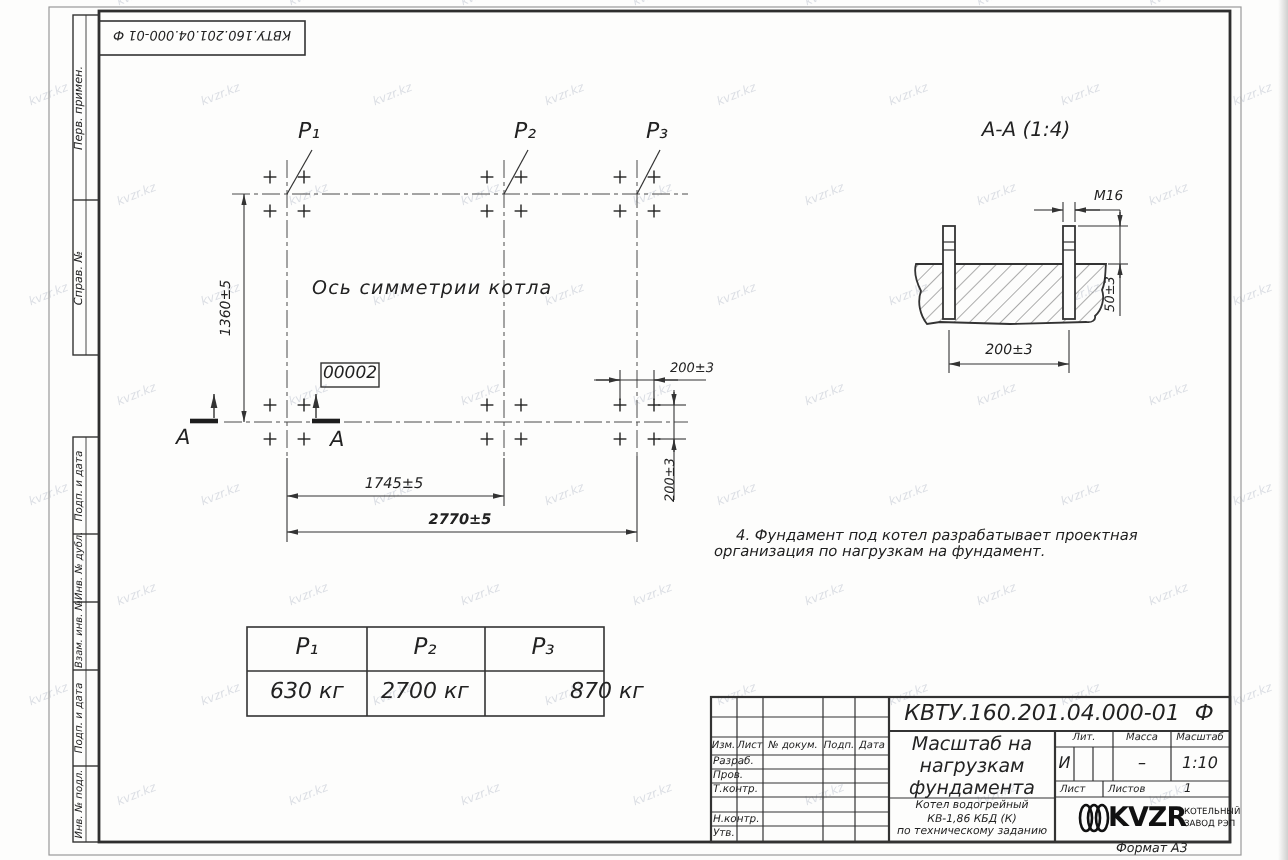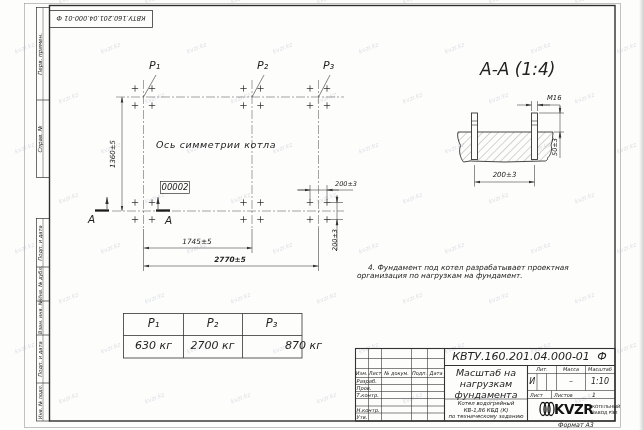--- a/index.html
+++ b/index.html
@@ -293,21 +293,21 @@
   <div class="t" style="left:156px;top:140px;font-size:9.5px;letter-spacing:.6px;">Ось симметрии котла</div>
   <div class="t ctr" style="left:160px;top:183px;width:30px;font-size:8.5px;">00002</div>
   <div class="t rot90" style="left:92px;top:149px;width:42px;font-size:7px;">1360±5</div>
   <div class="t ctr" style="left:177px;top:238px;width:40px;font-size:7.3px;">1745±5</div>
   <div class="t ctr" style="left:210px;top:256px;width:40px;font-size:7.3px;font-weight:bold;">2770±5</div>
   <div class="t ctr" style="left:330px;top:181px;width:32px;font-size:6.5px;">200±3</div>
   <div class="t rot90" style="left:318px;top:234.5px;width:34px;font-size:6.5px;">200±3</div>
   <div class="t" style="left:88px;top:214px;font-size:10.5px;">А</div>
   <div class="t" style="left:165px;top:215px;font-size:10.5px;">А</div>
 
-  <div class="t ctr" style="left:480px;top:61px;width:66px;font-size:17px;">А-А (1:4)</div>
+  <div class="t ctr" style="left:480px;top:61px;width:66px;font-size:10px;">А-А (1:4)</div>
   <div class="t" style="left:547px;top:95px;font-size:6.8px;">М16</div>
   <div class="t rot90" style="left:540px;top:142px;width:30px;font-size:6.5px;">50±3</div>
   <div class="t ctr" style="left:488px;top:172px;width:33px;font-size:7px;">200±3</div>
 
   <div class="t ctr" style="left:126px;top:317.5px;width:55px;font-size:11.5px;">P₁</div>
   <div class="t ctr" style="left:185px;top:317.5px;width:55px;font-size:11.5px;">P₂</div>
   <div class="t ctr" style="left:244px;top:317.5px;width:55px;font-size:11.5px;">P₃</div>
   <div class="t ctr" style="left:126px;top:340px;width:55px;font-size:11px;">630 кг</div>
   <div class="t ctr" style="left:185px;top:340px;width:55px;font-size:11px;">2700 кг</div>
   <div class="t ctr" style="left:244px;top:340px;width:55px;font-size:11px;padding-left:32px;">870 кг</div>

